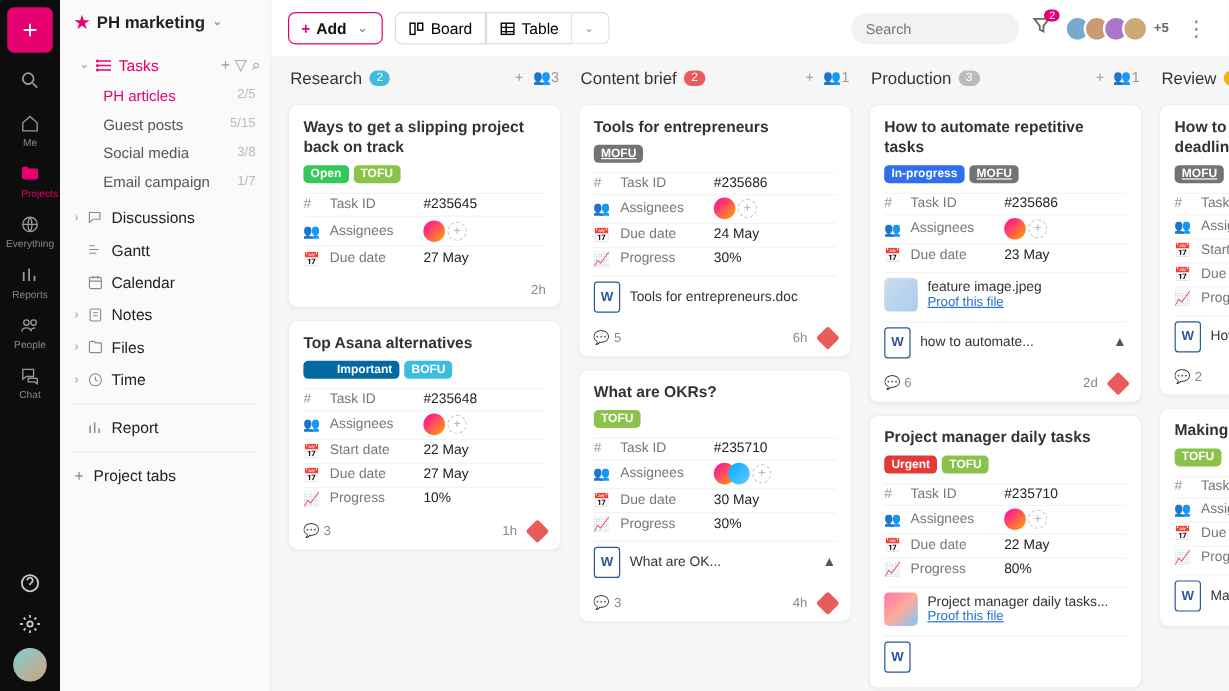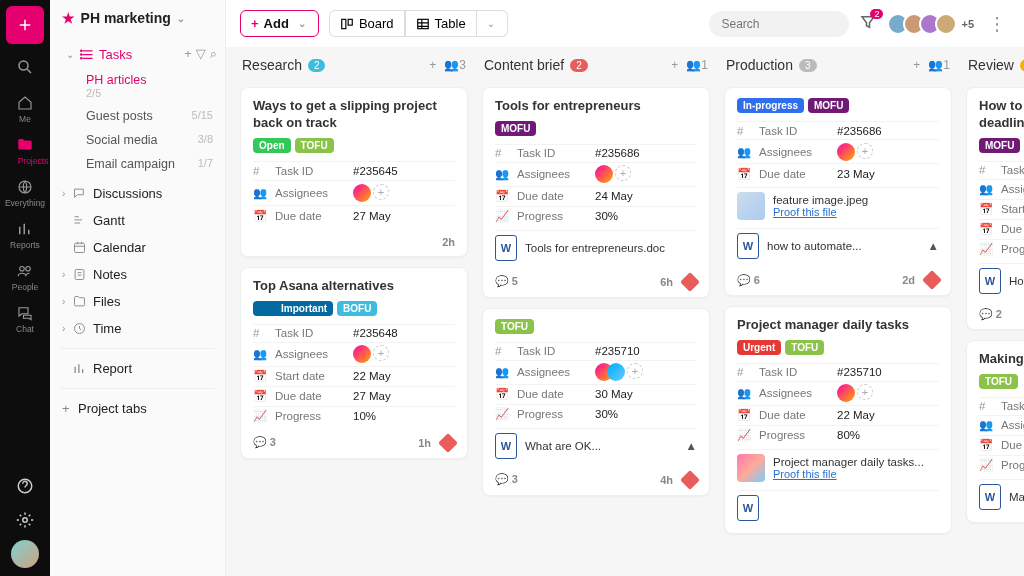--- a/index.html
+++ b/index.html
@@ -22,21 +22,21 @@
   .sidebar { width: 176px; background: #fafafa; border-right: 1px solid #eee; display:flex; flex-direction:column; font-size: 13px; color:#222;}
   .sb-head { display:flex; align-items:center; gap:6px; padding: 10px 12px; font-weight:600; font-size:14px; cursor:pointer;}
   .sb-head .star { color:#e6006f; }
   .sb-section { padding: 4px 0 4px 8px; }
   .sb-row { display:flex; align-items:center; padding: 6px 10px 6px 12px; cursor:pointer; color:#222; border-radius:4px;}
   .sb-row .label { flex:1; margin-left:6px;}
   .sb-tasks-head { color:#e6006f; font-weight:500; display:flex; align-items:center; padding:6px 8px;}
   .sb-tasks-head .tools { margin-left:auto; display:flex; gap:4px; color:#999;}
   .sb-sub { padding-left: 28px; font-size:12.5px; display:flex; justify-content:space-between; padding-right:12px; padding-top:5px; padding-bottom:5px; color:#555; cursor:pointer;}
   .sb-sub .count{ color:#bbb; font-size:11px;}
-  .sb-sub.active { color:#e6006f;flex-direction:column;}
+  .sb-sub.active { color:#e6006f;}
   .sb-divider { height:1px; background:#eee; margin:6px 10px;}
   .sb-ico { width:15px; height:15px; color:#888; flex-shrink:0;}
   .caret { width:10px; color:#999; font-size:10px;}
 
   
   .main { flex:1; display:flex; flex-direction:column; background:#f6f6f6; overflow:hidden;}
   .topbar { display:flex; align-items:center; gap:10px; padding:10px 14px; background:#fff;}
   .btn { display:flex; align-items:center; gap:5px; padding:5px 10px; border:1px solid #ddd; border-radius:6px; font-size:13px; cursor:pointer; background:#fff;}
   .btn.add { border-color:#e6006f; color:#111; font-weight:600;}
   .btn.add .plus{ color:#e6006f;}
@@ -60,29 +60,29 @@
   .col-head { display:flex; align-items:center; gap:6px; padding:4px 2px; font-size:14px; font-weight:500; color:#333;}
   .pill { font-size:10px; padding:1px 6px; border-radius:10px; color:#fff;}
   .pill.blue{background:#3ebce0;} .pill.red{background:#e85c5c;} .pill.grey{background:#bbb;} .pill.yellow{background:#f5b200;}
   .col-head .right { margin-left:auto; display:flex; gap:8px; color:#999; align-items:center; font-size:12px;}
   
   .card { background:#fff; border:1px solid #eee; border-radius:8px; padding:10px 12px 8px; box-shadow:0 1px 2px rgba(0,0,0,0.04); font-size:12px; color:#333;}
   .card.cut { overflow:hidden;}
   .card-title { font-size:13px; font-weight:600; margin-bottom:6px; line-height:1.3;}
   .tags { display:flex; gap:4px; margin-bottom:8px;}
   .tag { font-size:10px; font-weight:600; padding:2px 6px; border-radius:4px; color:#fff;}
-  .tag.open{background:#34c759;} .tag.tofu{background:#8bc34a;} .tag.mofu{background:#701a75;} .tag.inprog{background:#2f6fec;} .tag.important{background:#0369a1;padding-left:28px;} .tag.bofu{background:#3ebce0;} .tag.urgent{background:#e53935;}
+  .tag.open{background:#34c759;} .tag.tofu{background:#8bc34a;} .tag.mofu{background:#737373;text-decoration:underline;} .tag.inprog{background:#2f6fec;} .tag.important{background:#0369a1;padding-left:28px;} .tag.bofu{background:#3ebce0;} .tag.urgent{background:#e53935;}
   .field { display:flex; align-items:center; gap:8px; padding:3px 0; font-size:11.5px; color:#666; border-top:1px solid #f3f3f3;}
   .field:first-of-type{ border-top:none;}
   .field .ficon{ width:14px; color:#999; flex-shrink:0;}
   .field .fkey{ width:70px; color:#777;}
   .field .fval{ color:#222;}
   .mini-av{ width:18px; height:18px; border-radius:50%; background:linear-gradient(135deg,#f0a,#fa0); display:inline-block; vertical-align:middle;}
   .plusb{ width:16px;height:16px;border:1px dashed #ccc;border-radius:50%;display:inline-flex;align-items:center;justify-content:center;color:#aaa;font-size:11px;margin-left:2px;}
-  .card-foot { display:flex; align-items:center; gap:6px; padding-top:6px; margin-top:4px; font-size:11px; color:#888;font-weight:bold;}
+  .card-foot { display:flex; align-items:center; gap:6px; padding-top:6px; margin-top:4px; font-size:11px; color:#888;}
   .card-foot .time{ margin-left:auto;}
   .diamond{ width:14px;height:14px; background:#e85c5c; transform:rotate(45deg); border-radius:2px; margin-left:4px;}
   .attach { display:flex; align-items:center; gap:8px; padding:4px 0; font-size:11.5px; border-top:1px solid #f3f3f3; margin-top:4px;}
   .doc-ico{ width:22px;height:26px; border:1.5px solid #2b579a; border-radius:3px; display:flex;align-items:center;justify-content:center;color:#2b579a;font-size:11px;font-weight:700;}
   .thumb{ width:28px;height:28px;background:linear-gradient(135deg,#cde,#ace);border-radius:4px;}
   .thumb.p{background:linear-gradient(135deg,#f7a,#fa9,#7cf);}
   .attach a{ color:#2571d4; font-size:11px; text-decoration:underline; cursor:pointer;margin-top:23px;}
   .cloud{ margin-left:auto; color:#555;}
   .card.long .field{ padding:2.5px 0;}
 </style>
@@ -415,20 +415,21 @@
             <span>Tools for entrepreneurs.doc</span>
           </div>
         <div class="card-foot">
             <span>💬 <span>5</span></span>
             <span class="time">6h</span>
             <span class="diamond"></span>
           </div>
       </div>
 
       <div class="card long">
+        <div class="card-title">What are OKRs?</div>
         <div class="tags">
             <span class="tag tofu">TOFU</span>
           </div>
         <div class="field">
             <span class="ficon">#</span>
             <span class="fkey">Task ID</span>
             <span class="fval">#235710</span>
           </div>
         <div class="field">
             <span class="ficon">👥</span>
@@ -462,20 +463,21 @@
       <div class="col-head">
           <span>Production</span>
           <span class="pill grey">3</span>
         <span class="right">
             <span>+</span>
             <span>👥<span>1</span></span>
           </span>
         </div>
 
       <div class="card long">
+        <div class="card-title">How to automate repetitive tasks</div>
         <div class="tags">
             <span class="tag inprog">In-progress</span>
             <span class="tag mofu">MOFU</span>
           </div>
         <div class="field">
             <span class="ficon">#</span>
             <span class="fkey">Task ID</span>
             <span class="fval">#235686</span>
           </div>
         <div class="field">

